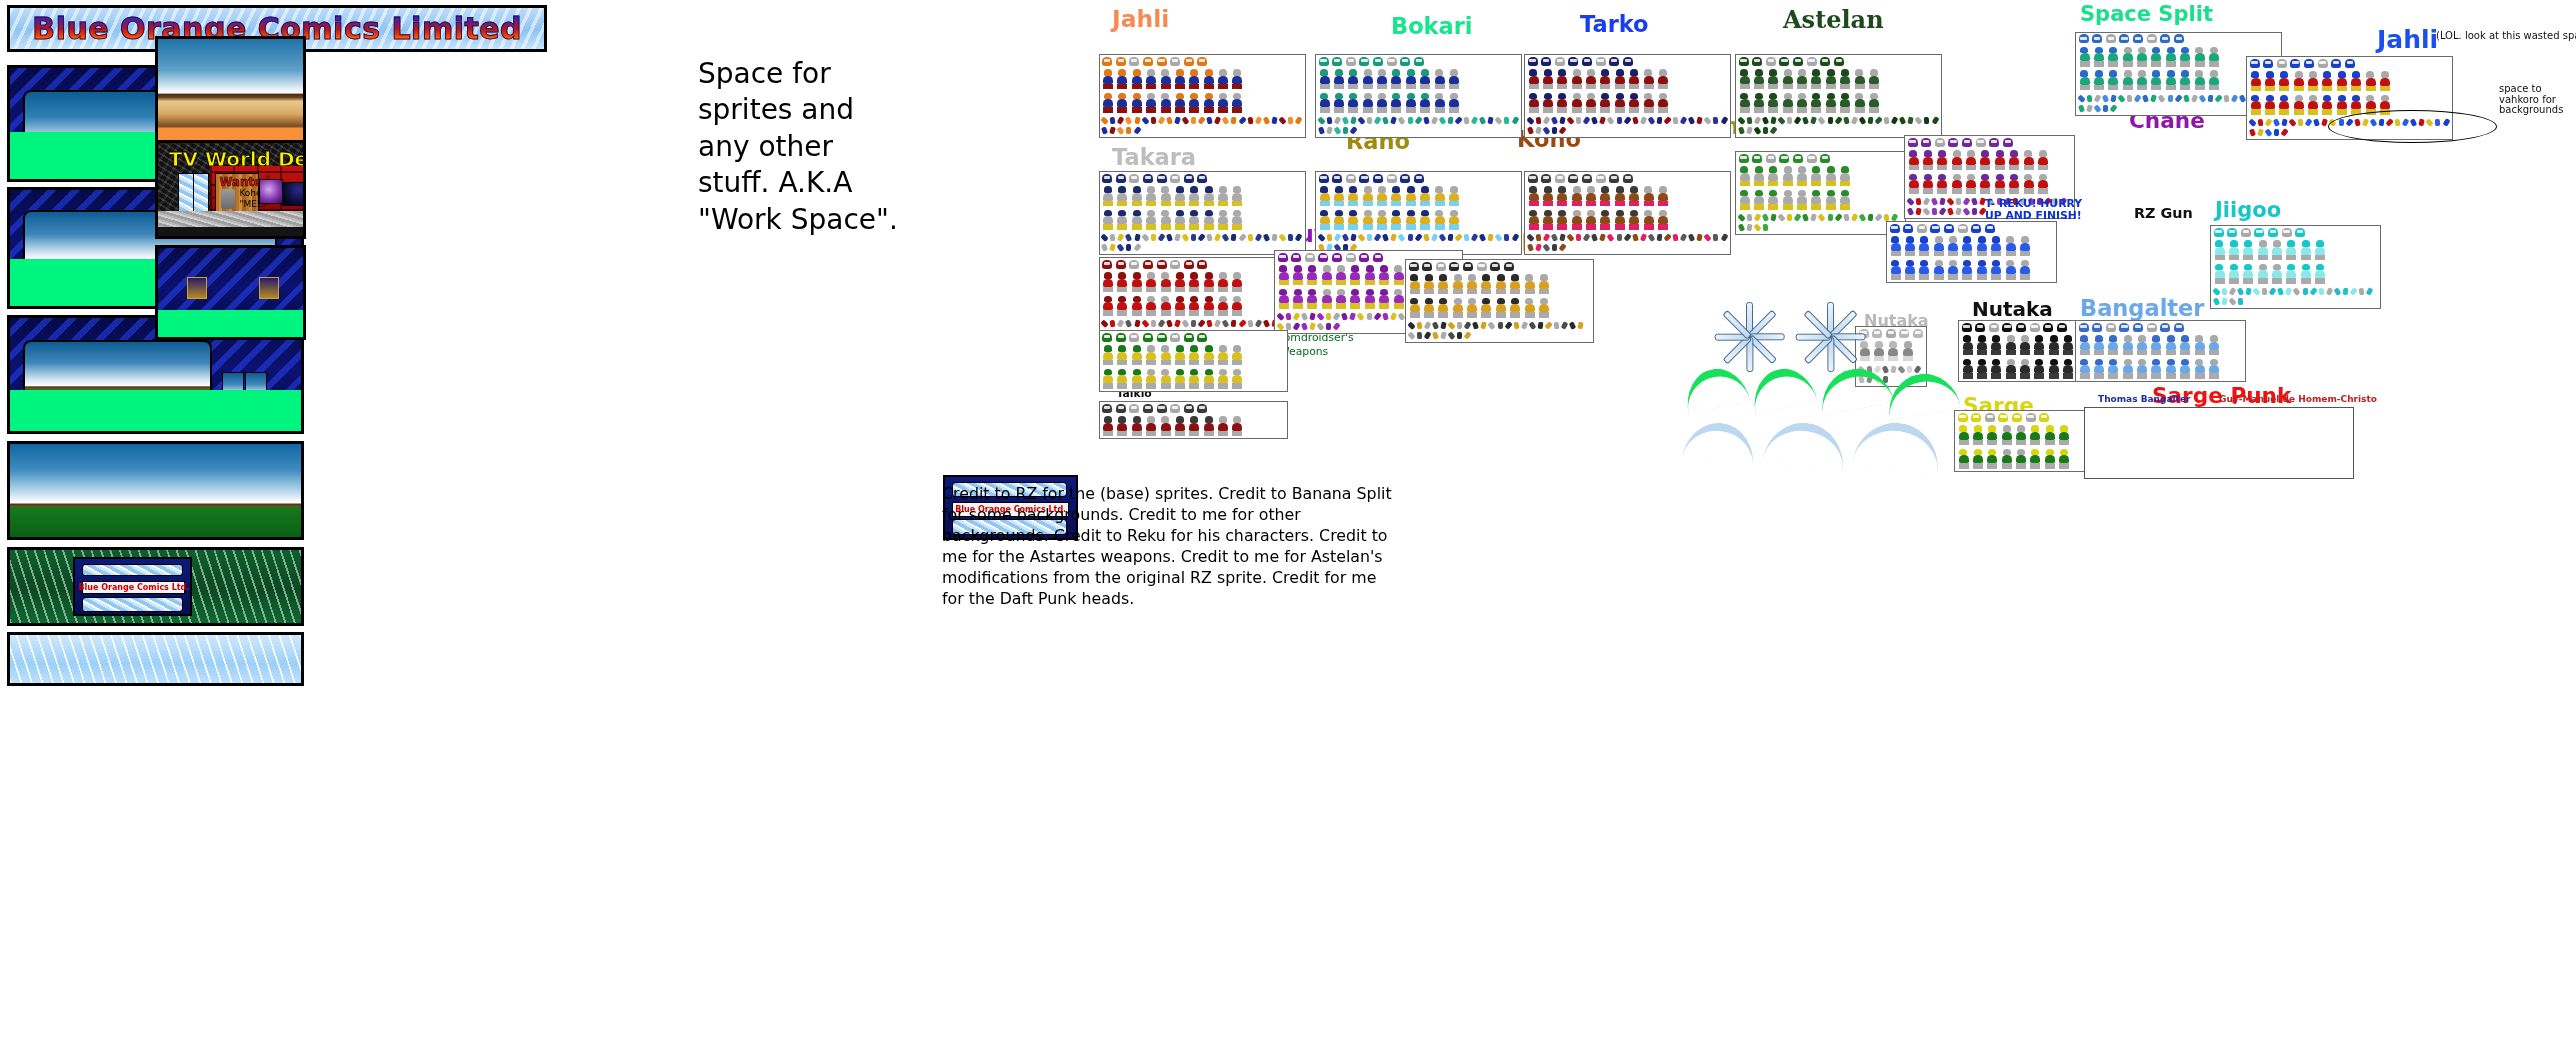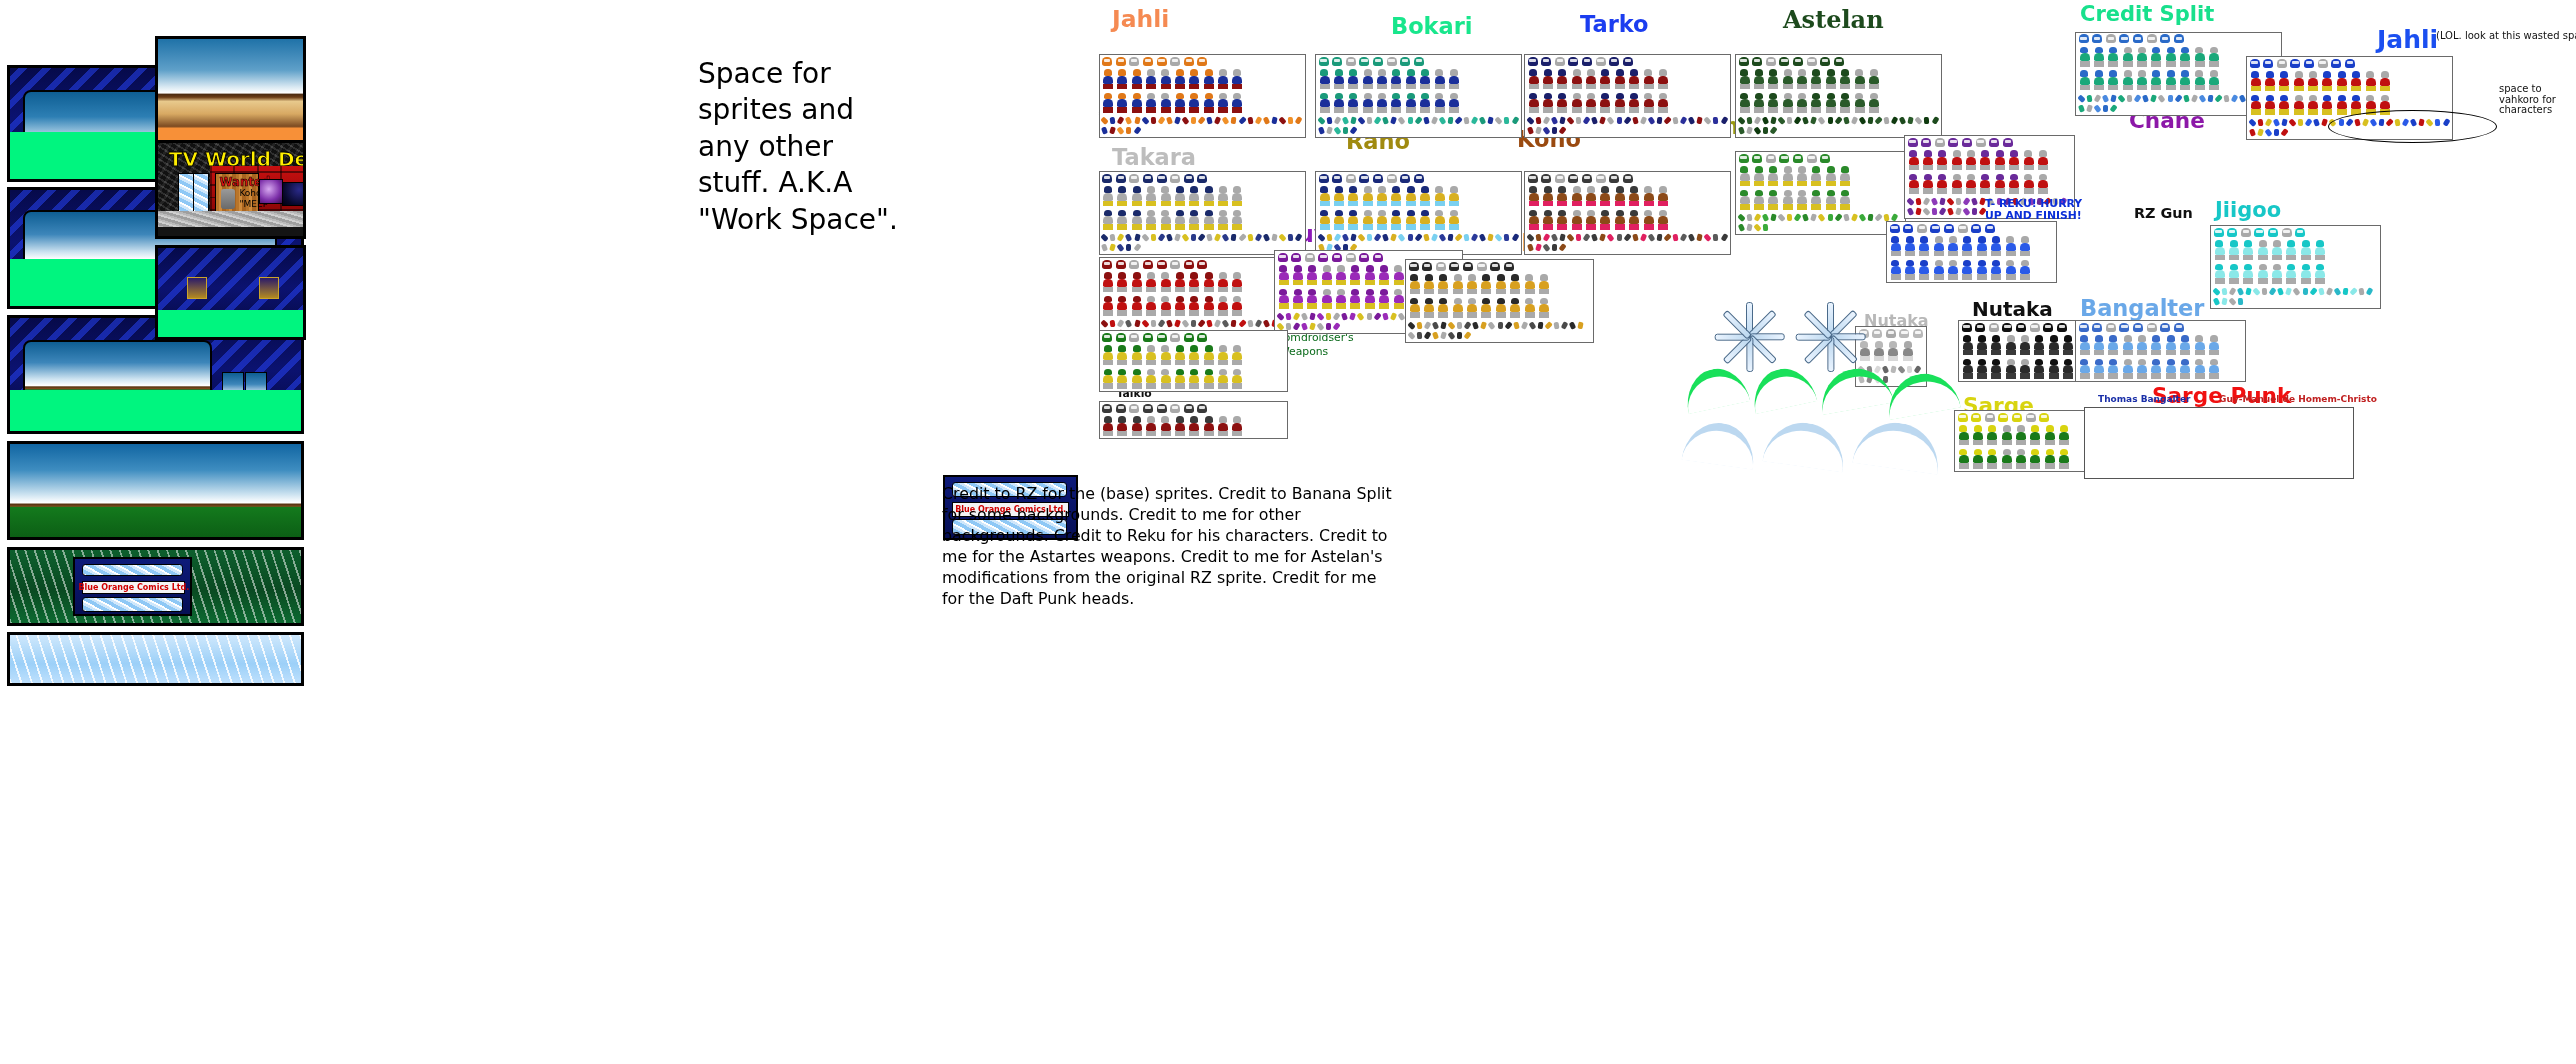--- a/index.html
+++ b/index.html
@@ -128,20 +128,23 @@
   
   .dp-box{position:absolute;border:0.9px solid #555;box-sizing:border-box;background:#fff;}
   .dp-title{position:absolute;font-family:"DejaVu Sans",sans-serif;font-weight:bold;
         font-size:9px;color:#1a2fa8;white-space:nowrap;}
 </style>
 </head>
 <body>
 
 <div id="left-column">
 
+  <div class="banner">
+    <span class="banner-text">Blue Orange Comics Limited</span>
+  </div>
 
   <div class="panel wall" style="left:7.2px;top:65px;width:297px;height:117px;">
     <div class="tv tv-sky" style="left:12.6px;top:21.6px;width:254px;height:66px;"></div>
     <div class="floor-green" style="position:absolute;left:0;bottom:0;width:100%;height:47px;"></div>
   </div>
 
   <div class="panel desert" style="left:155px;top:36px;width:151px;height:110px;"></div>
 
   <div class="panel wall" style="left:7.2px;top:187px;width:297px;height:122px;">
     <div class="tv tv-sky-grass" style="left:12.6px;top:20px;width:254px;height:68px;"></div>
@@ -199,21 +202,21 @@
 any other
 stuff. A.K.A
 "Work Space".</div>
 
 <div id="sheet">
   <div id="charnames">
       <div class="charname" style="left: 18px; top: 5.4px; color: rgb(245, 138, 82); font-size: 23.4px;">Jahli</div>
       <div class="charname" style="left: 297px; top: 12.6px; color: rgb(24, 230, 140); font-size: 22.5px;">Bokari</div>
       <div class="charname" style="left: 486px; top: 10.8px; color: rgb(27, 61, 240); font-size: 22.5px;">Tarko</div>
       <div class="charname" style="left: 689px; top: 5.4px; color: rgb(29, 74, 29); font-size: 24px; font-family: &quot;DejaVu Serif&quot;, serif;">Astelan</div>
-      <div class="charname" style="left: 986px; top: 1.8px; color: rgb(24, 224, 140); font-size: 21px;">Credit Split</div>
+      <div class="charname" style="left: 986px; top: 1.8px; color: rgb(24, 224, 140); font-size: 21px;">Space Split</div>
       <div class="charname" style="left: 1283px; top: 25px; color: rgb(27, 79, 240); font-size: 25px;">Jahli</div>
       <div class="charname" style="left: 1035px; top: 108px; color: rgb(140, 24, 168); font-size: 21.6px;">Chané</div>
       <div class="charname" style="left: 18px; top: 144px; color: rgb(189, 189, 189); font-size: 22.5px;">Takara</div>
       <div class="charname" style="left: 252px; top: 128px; color: rgb(160, 138, 16); font-size: 22.5px;">Raho</div>
       <div class="charname" style="left: 423px; top: 126px; color: rgb(154, 74, 16); font-size: 22.5px;">Koho</div>
       <div class="charname" style="left: 558px; top: 113px; color: rgb(154, 154, 16); font-size: 22.5px;">Blademan</div>
       <div class="charname" style="left: 774px; top: 200px; color: rgb(16, 16, 16); font-size: 18px;">Nuparurocks</div>
       <div class="charname" style="left: 1040px; top: 205px; color: rgb(16, 16, 16); font-size: 14.4px;">RZ Gun</div>
       <div class="charname" style="left: 1121px; top: 198px; color: rgb(23, 199, 199); font-size: 21px;">Jiigoo</div>
       <div class="charname" style="left: 18px; top: 230px; color: rgb(242, 16, 16); font-size: 22.5px;">Reku</div>
@@ -225,21 +228,21 @@
       <div class="charname" style="left: 22.5px; top: 315px; color: rgb(10, 106, 26); font-size: 10.8px;">Tomdroidser</div>
       <div class="charname" style="left: 22.5px; top: 387px; color: rgb(16, 16, 16); font-size: 10.8px;">Talkio</div>
       <div class="charname" style="left: 869px; top: 393px; color: rgb(216, 212, 16); font-size: 21.6px;">Sarge</div>
       <div class="charname" style="left: 1058px; top: 383px; color: rgb(240, 16, 16); font-size: 21.6px;">Sarge Punk</div>
     </div>
   <div id="notes-layer">
       <div class="note" style="left: 4.5px; top: 110px; font-size: 10px; color: rgb(102, 102, 102);">*shakes head*</div>
       <div class="note" style="left: 1342px; top: 30px; font-size: 10px; color: rgb(17, 17, 17);">(LOL. look at this wasted space.)</div>
       <div class="note" style="left: 1405px; top: 83px; font-size: 10px; color: rgb(17, 17, 17);">space to</div>
       <div class="note" style="left: 1405px; top: 94px; font-size: 10px; color: rgb(17, 17, 17);">vahkoro for</div>
-      <div class="note" style="left: 1405px; top: 104px; font-size: 10px; color: rgb(17, 17, 17);">characters</div>
+      <div class="note" style="left: 1405px; top: 104px; font-size: 10px; color: rgb(17, 17, 17);">backgrounds</div>
       <div class="note" style="left: 1175px; top: 110px; font-size: 10px; color: rgb(17, 17, 17);">Jahli</div>
       <div class="note" style="left: 1261px; top: 103px; font-size: 10px; color: rgb(17, 17, 17);">Main Mask</div>
       <div class="note" style="left: 185px; top: 331px; font-size: 10.8px; color: rgb(10, 106, 26);">Tomdroidser's</div>
       <div class="note" style="left: 185px; top: 345px; font-size: 10.8px; color: rgb(10, 106, 26);">Weapons</div>
     </div>
   <div id="blocks-layer">
       <div class="block" style="left: 4.5px; top: 54px; width: 207px;">
         <div class="headrow">
           <div class="hd" style="background: rgb(224, 120, 24);"></div>
           <div class="hd" style="background: rgb(224, 120, 24);"></div>

